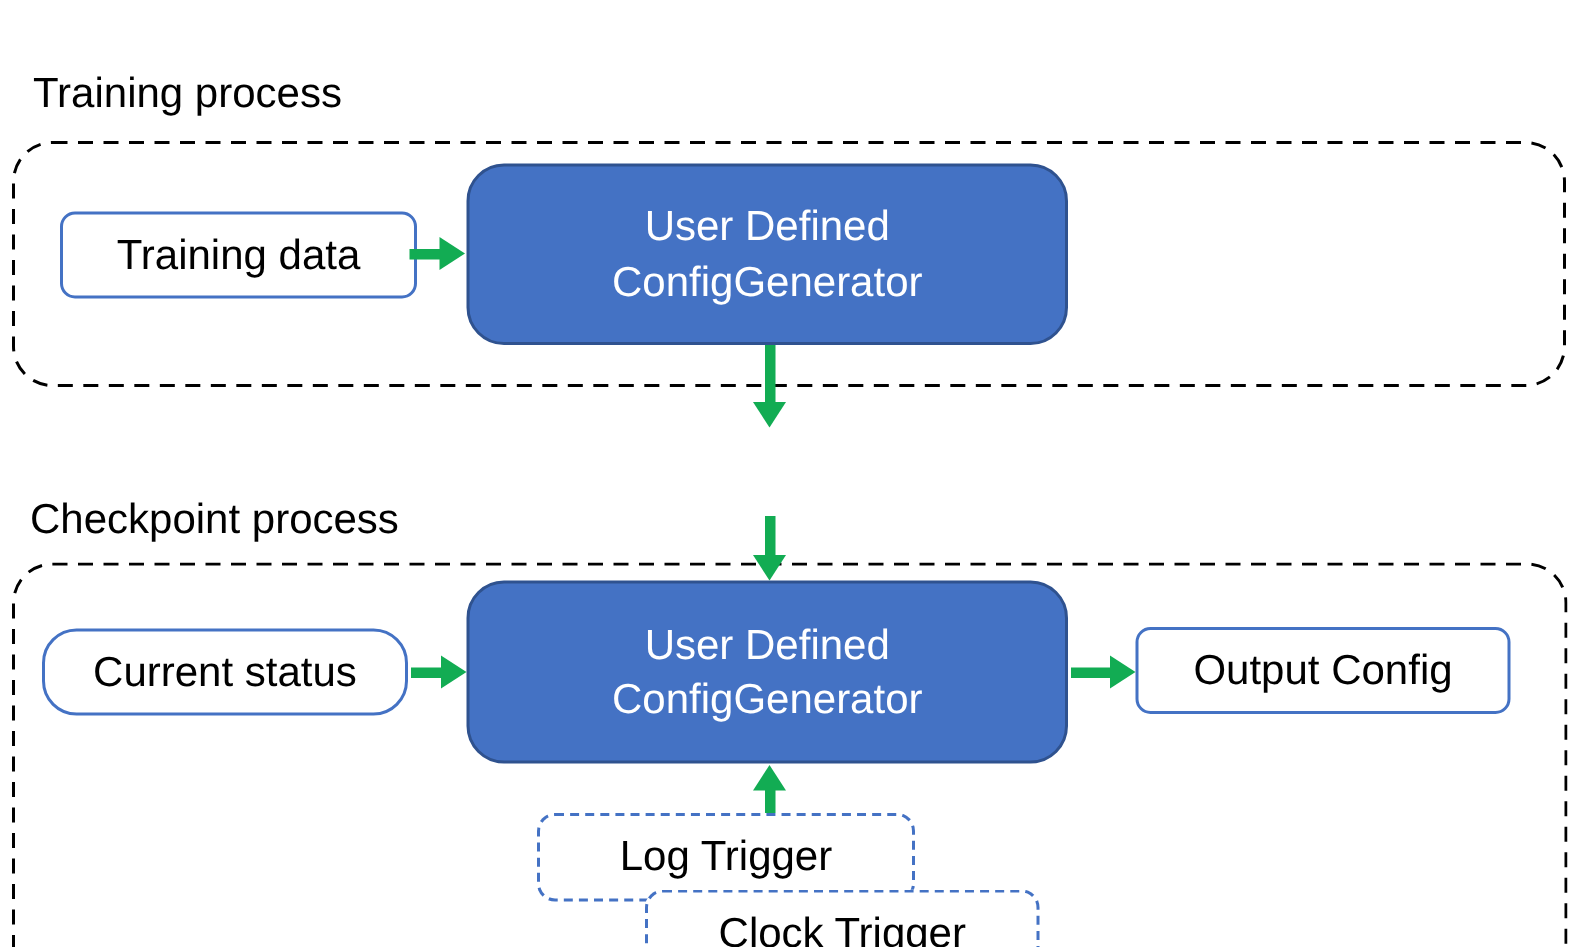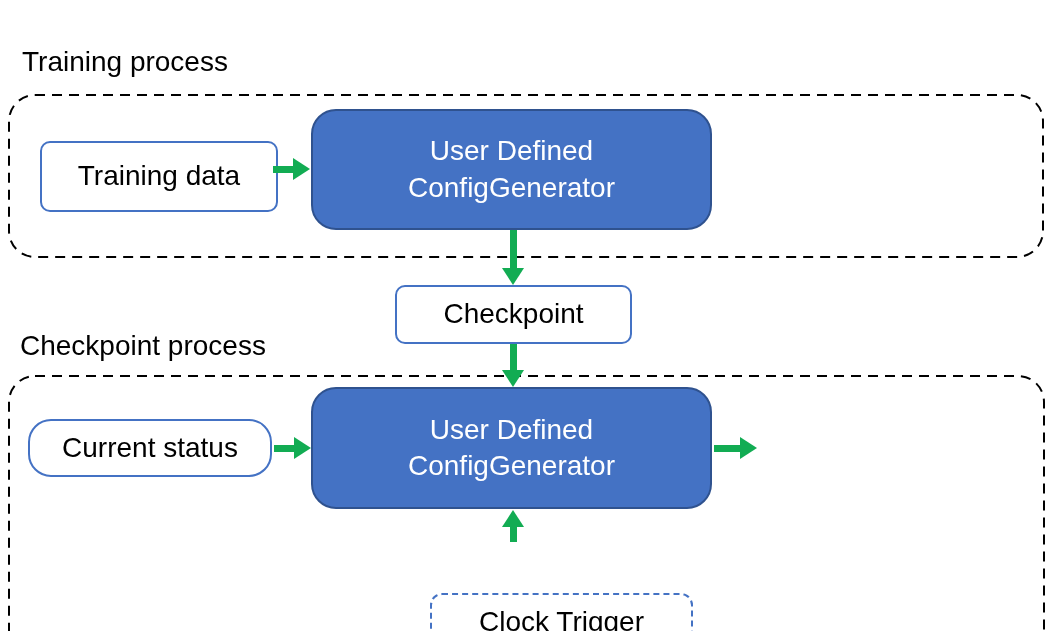--- a/index.html
+++ b/index.html
@@ -96,38 +96,41 @@
   <svg class="container-svg" style="left:8px; top:50px;" width="1036" height="164">
     <rect x="1" y="1" width="1034" height="162" rx="26" ry="26" fill="none" stroke="#000000" stroke-width="2" stroke-dasharray="10 7"></rect>
   </svg>
   <svg class="container-svg" style="left:8px; top:331px;" width="1037" height="290">
     <rect x="1" y="1" width="1035" height="288" rx="26" ry="26" fill="none" stroke="#000000" stroke-width="2" stroke-dasharray="10 7"></rect>
   </svg>
 
   <div class="section-label" style="left:22px; top:2px;">Training process</div>
   <div class="section-label" style="left:20px; top:286px;">Checkpoint process</div>
 
-  <div class="box" style="left:40px; top:97px; width:238px; height:71px;">
+  <div class="box" style="left:40px; top:97px; width:238px; height:58px;">
     <span class="node-label">Training data</span>
   </div>
   <div class="box node-blue" style="left:311px; top:65px; width:401px; height:121px;">
     <span class="node-label">User Defined
 ConfigGenerator</span>
   </div>
 
-  <div class="box" style="left:395px; top:241px; width:237px; height:59px;">
-    <span class="node-label">Checkpoint</span>
-  </div>
 
   <div class="box" style="left:28px; top:375px; width:244px; height:58px;border-radius:23px;">
     <span class="node-label">Current status</span>
   </div>
   <div class="box node-blue" style="left:311px; top:343px; width:401px; height:122px;">
     <span class="node-label">User Defined
 ConfigGenerator</span>
+  </div>
+  <div class="box" style="left:757px; top:374px; width:250px; height:58px;">
+    <span class="node-label">Output Config</span>
+  </div>
+  <div class="box trigger" style="left:358px; top:498px; width:252px; height:59px;">
+    <span class="node-label">Log Trigger</span>
   </div>
   <div class="box trigger" style="left:430px; top:549px; width:263px; height:58px;text-align:center;">
     <span class="node-label">Clock Trigger</span>
   </div>
 
   <div class="arrow h" style="left:273px; top:114px; width:37px;">
     <div class="shaft" style="width:22px;"></div>
     <div class="head" style="left:20px;"></div>
   </div>
 

